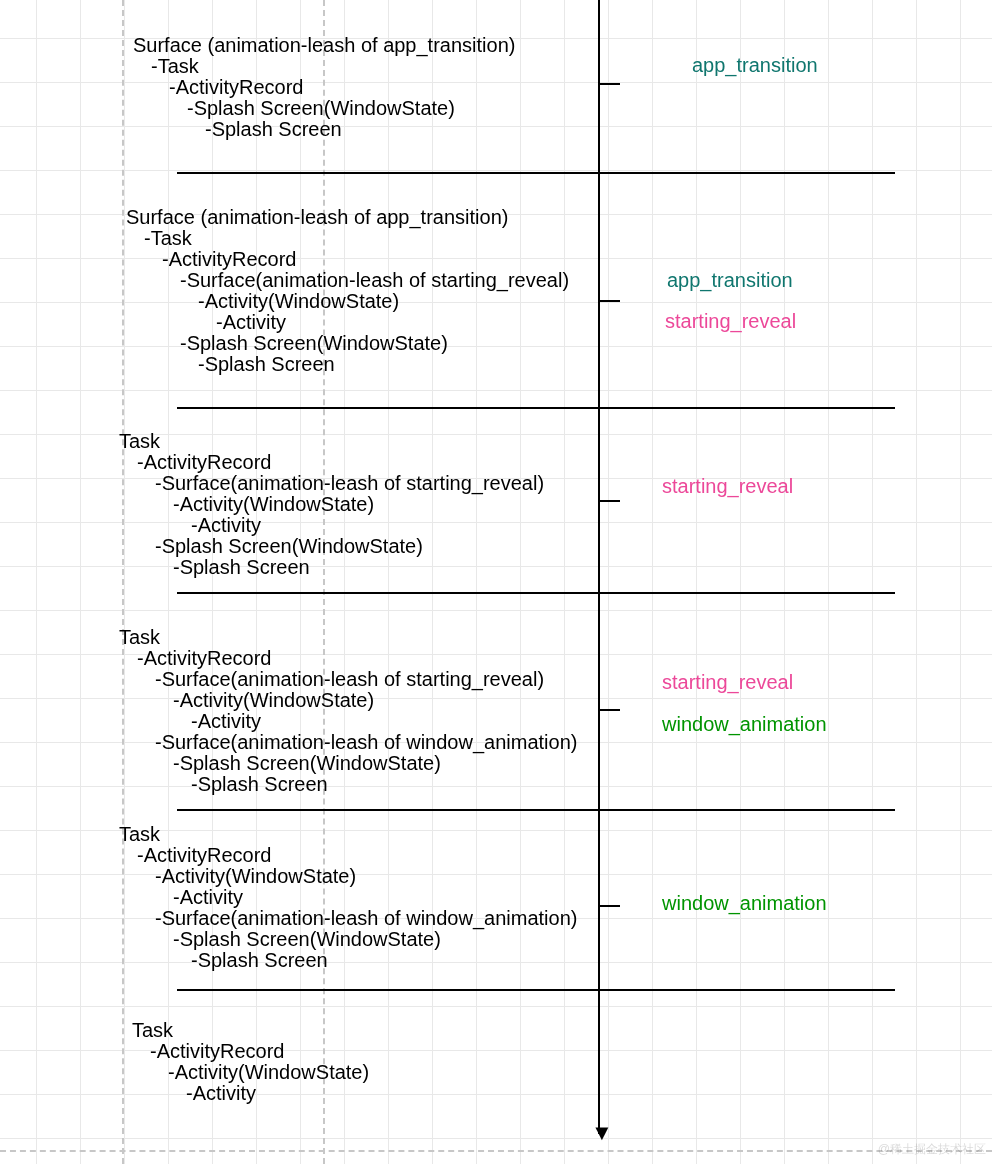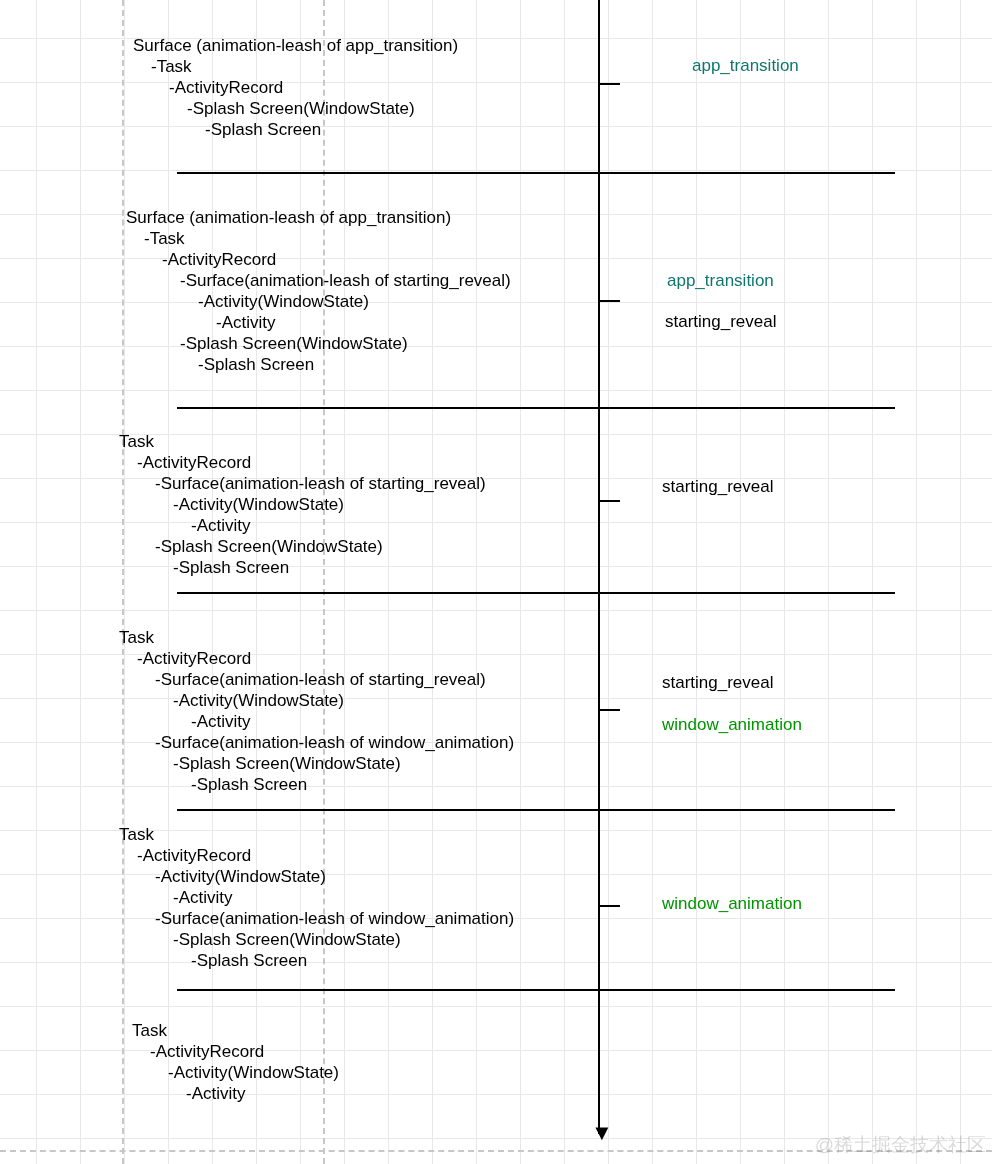--- a/index.html
+++ b/index.html
@@ -7,25 +7,25 @@
     linear-gradient(to right,#e8e8e8 1px,transparent 1px),
     linear-gradient(to bottom,#e8e8e8 1px,transparent 1px);
     background-size:44px 44px;background-position:-8px -6px}
   .page{position:absolute;inset:0}
   .dash-v{position:absolute;top:0;bottom:0;border-left:2px dashed #c7c7c7}
   .dash-h{position:absolute;left:0;right:0;border-top:2px dashed #c7c7c7}
   .vline{position:absolute;left:598px;top:0;bottom:30px;width:0;border-left:2px solid #000}
   .arrowhead{position:absolute;left:591px;bottom:18px;font-size:22px;color:#000}
   .hline{position:absolute;left:177px;width:718px;height:0;border-top:2px solid #000}
   .tick{position:absolute;left:598px;width:22px;height:0;border-top:2px solid #000}
-  .txt{position:absolute;font-size:17px;line-height:21px;color:#000;white-space:pre}
+  .txt{position:absolute;font-size:20px;line-height:21px;color:#000;white-space:pre}
   .red{color:#0f766e}
-  .blue{color:#000000}
+  .blue{color:#ec4899}
   .green{color:#009400}
-  .wm{position:absolute;right:6px;bottom:6px;font-size:19px;color:rgba(0,0,0,0.15);font-family:"Microsoft YaHei",Arial}
+  .wm{position:absolute;right:6px;bottom:6px;font-size:12px;color:rgba(0,0,0,0.15);font-family:"Microsoft YaHei",Arial}
 </style>
 </head>
 <body>
 
 <div class="grid"></div>
 <div class="page" id="page">
     <div class="dash-v" style="left: 122px;"></div>
     <div class="dash-v" style="left: 323px;"></div>
     <div class="dash-h" style="top: 1150px;"></div>
     <div class="vline"></div>

